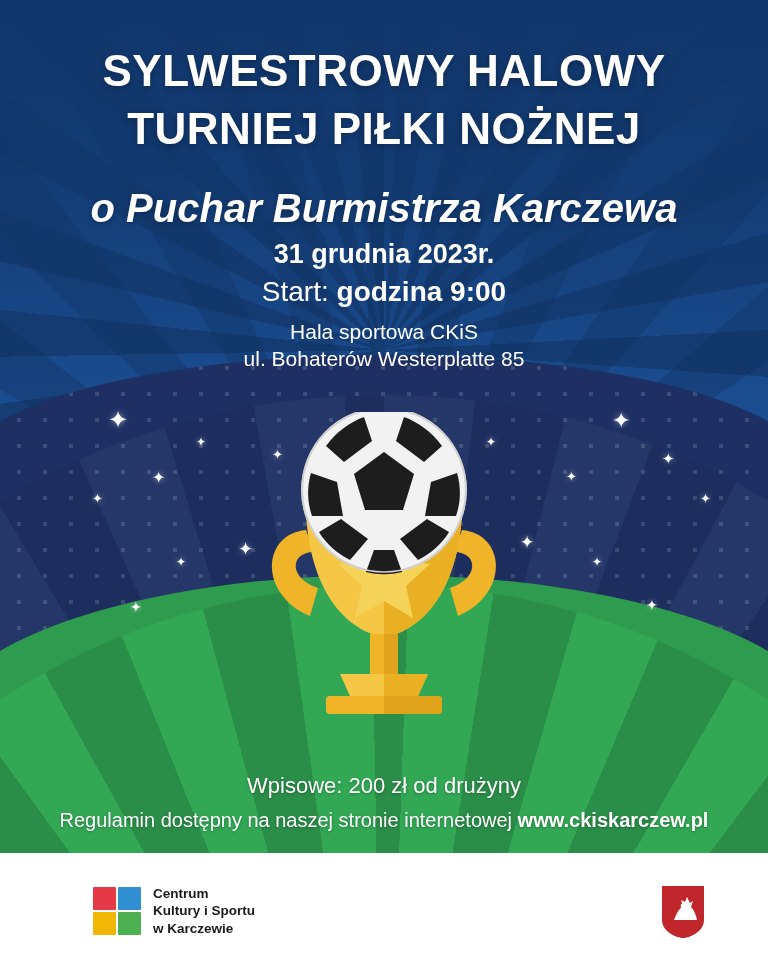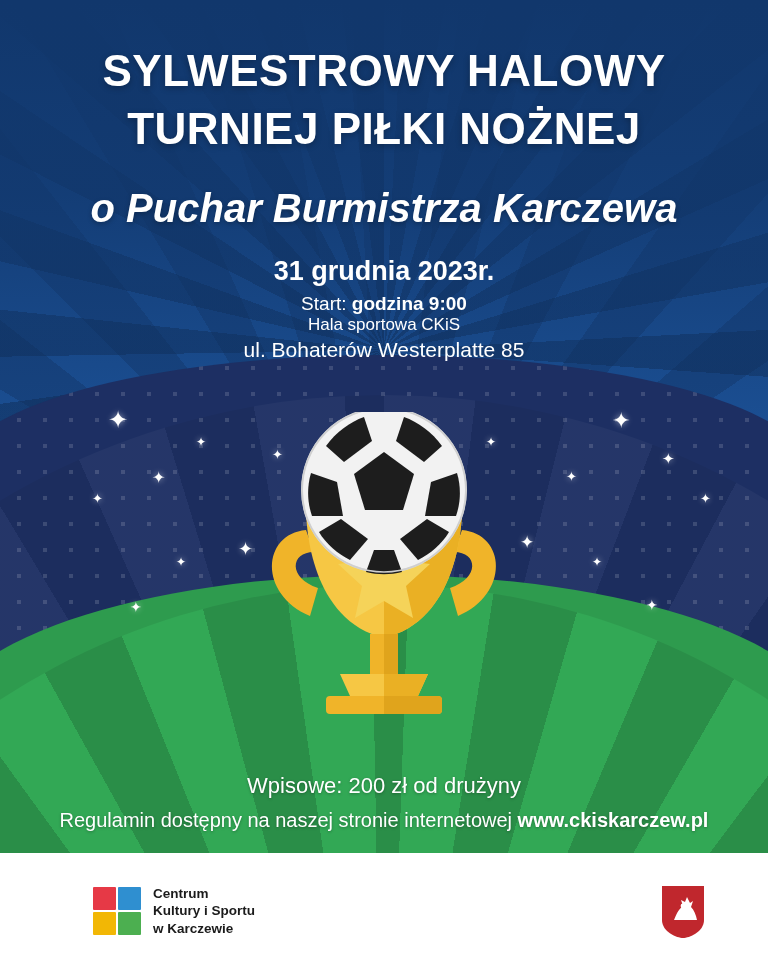--- a/index.html
+++ b/index.html
@@ -157,37 +157,37 @@
     left: 0; right: 0;
     text-align: center;
     color: #ffffff;
     font-style: italic;
     font-weight: bold;
     font-size: 40px;
     text-shadow: 0 2px 5px rgba(0,0,0,.25);
   }
   .info {
     position: absolute;
-    top: 256px;
+    top: 239px;
     left: 0; right: 0;
     text-align: center;
     color: #ffffff;
   }
   .info .date {
     font-size: 27px;
     font-weight: bold;
     margin-bottom: 6px;
   }
   .info .start {
-    font-size: 19px;
-    margin-bottom: 0;
+    font-size: 28px;
+    margin-bottom: 12px;
   }
   .info .start b { font-weight: bold; }
   .info .venue {
-    font-size: 17px;
+    font-size: 21px;
     margin-bottom: 3px;
   }
   .info .address {
     font-size: 21px;
   }
 
   
   .emblem {
     position: absolute;
     left: 50%;

